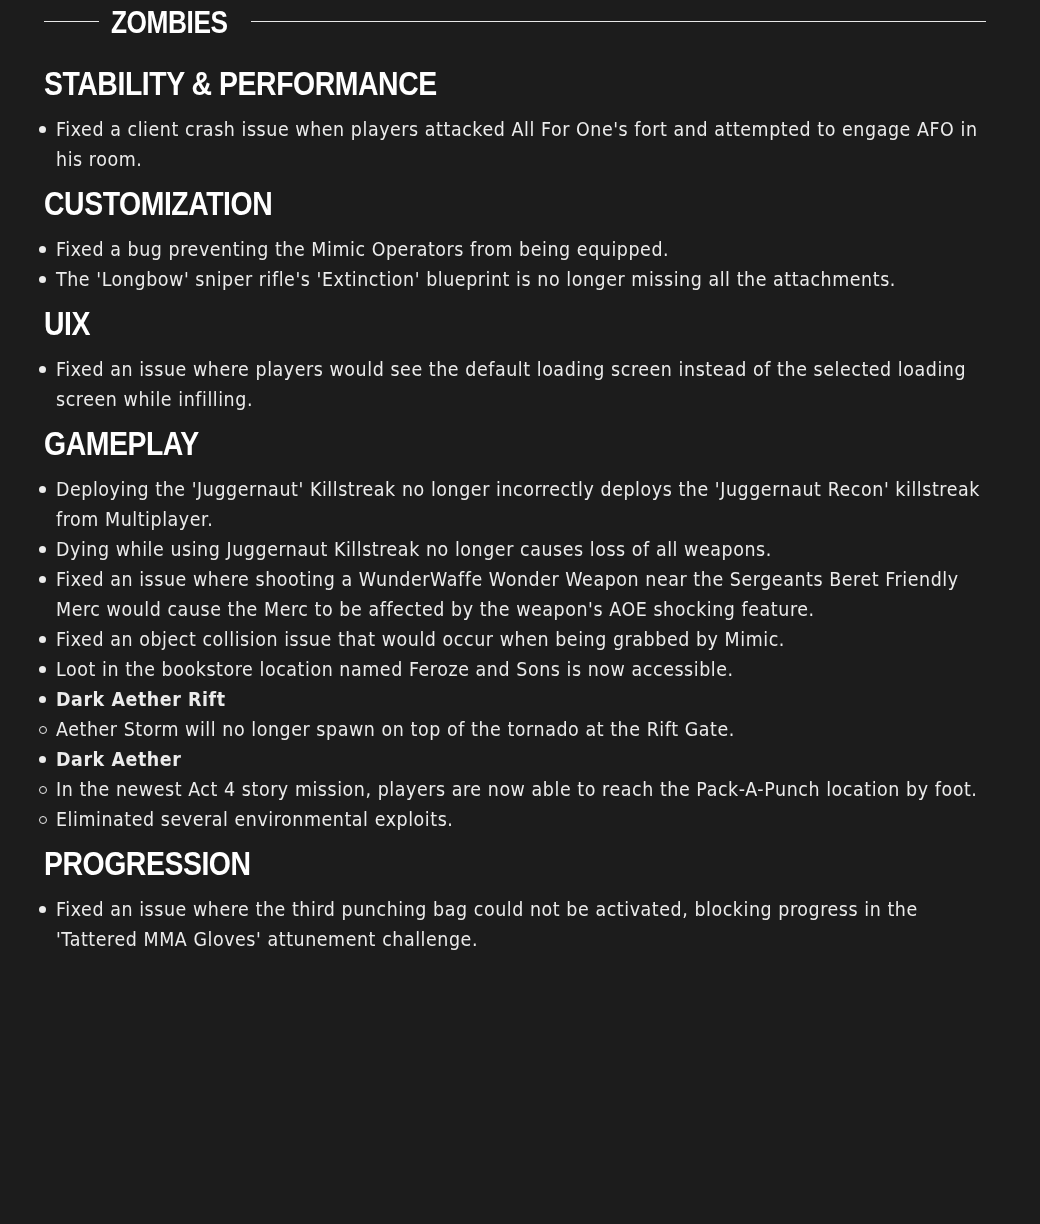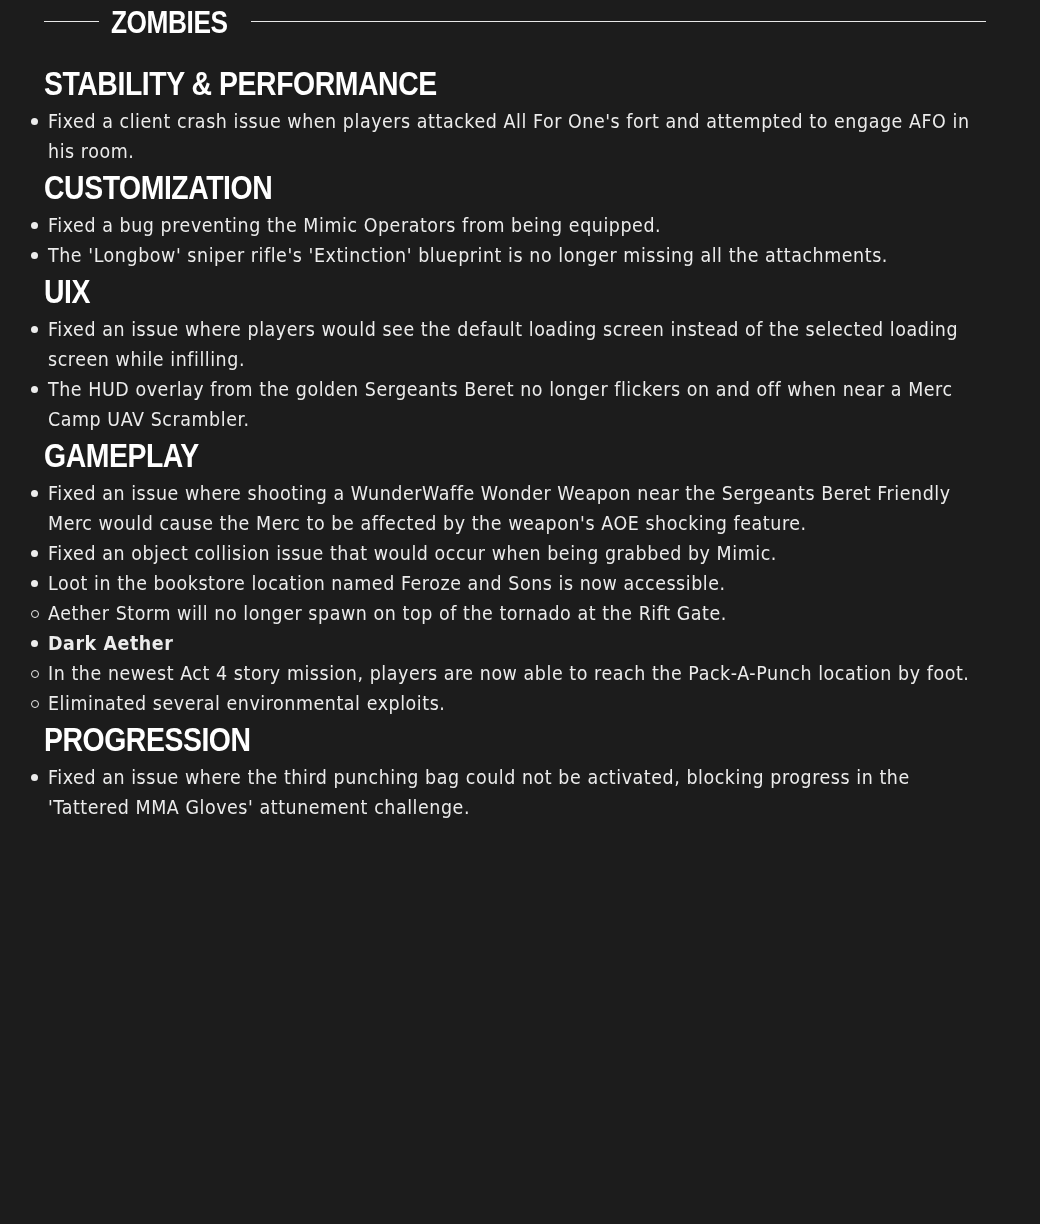--- a/index.html
+++ b/index.html
@@ -18,21 +18,21 @@
     font-size:32px; line-height:44px; letter-spacing:-0.5px;
     transform:scaleX(0.82); transform-origin:left center; color:#ffffff;
   }
   .section-title {
     font-family:"Liberation Sans", sans-serif; font-weight:bold;
     font-size:33px; line-height:36px; color:#ffffff; letter-spacing:-0.5px;
     transform:scaleX(0.86); transform-origin:left center; white-space:nowrap;
     margin:0;
   }
   .sec-first { margin-top:22px; }
-  ul { list-style:none; margin:4px; padding:0; }
+  ul { list-style:none; margin:12px; padding:0; }
   li {
     position:relative; font-size:19px; line-height:30px; letter-spacing:0.6px;
     color:#ececec; font-family:"DejaVu Sans", sans-serif;
   }
   li .txt { display:block; transform:scaleX(0.92); transform-origin:left top; width:1010px; }
   .bullet { position:absolute; left:-17px; top:12px; width:7px; height:7px; border-radius:50%; background:#ececec; }
   .bullet.hollow { background:transparent; border:1px solid #ececec; width:6px; height:6px; top:12px; }
   li.bold .txt { font-weight:bold; }
 </style>
 </head>
@@ -62,38 +62,46 @@
           <span class="bullet"></span>
           <span class="txt">The 'Longbow' sniper rifle's 'Extinction' blueprint is no longer missing all the attachments.</span>
         </li>
       </ul>
       <h2 class="section-title">UIX</h2>
       <ul>
         <li>
           <span class="bullet"></span>
           <span class="txt">Fixed an issue where players would see the default loading screen instead of the selected loading screen while infilling.</span>
         </li>
-        <li>
-          <span class="bullet"></span>
-          <span class="txt">The HUD overlay from the golden Sergeants Beret no longer flickers on and off when near a Merc Camp UAV Scrambler.</span>
-        </li>
       </ul>
       <h2 class="section-title">GAMEPLAY</h2>
       <ul>
+        <li>
+          <span class="bullet"></span>
+          <span class="txt">Deploying the 'Juggernaut' Killstreak no longer incorrectly deploys the 'Juggernaut Recon' killstreak from Multiplayer.</span>
+        </li>
+        <li>
+          <span class="bullet"></span>
+          <span class="txt">Dying while using Juggernaut Killstreak no longer causes loss of all weapons.</span>
+        </li>
         <li>
           <span class="bullet"></span>
           <span class="txt">Fixed an issue where shooting a WunderWaffe Wonder Weapon near the Sergeants Beret Friendly Merc would cause the Merc to be affected by the weapon's AOE shocking feature.</span>
         </li>
         <li>
           <span class="bullet"></span>
           <span class="txt">Fixed an object collision issue that would occur when being grabbed by Mimic.</span>
         </li>
         <li>
           <span class="bullet"></span>
           <span class="txt">Loot in the bookstore location named Feroze and Sons is now accessible.</span>
+        </li>
+        <li class="bold">
+          <span class="bullet"></span>
+          <span class="txt">Dark Aether Rift</span>
         </li>
         <li>
           <span class="bullet hollow"></span>
           <span class="txt">Aether Storm will no longer spawn on top of the tornado at the Rift Gate.</span>
         </li>
         <li class="bold">
           <span class="bullet"></span>
           <span class="txt">Dark Aether</span>
         </li>
         <li>

